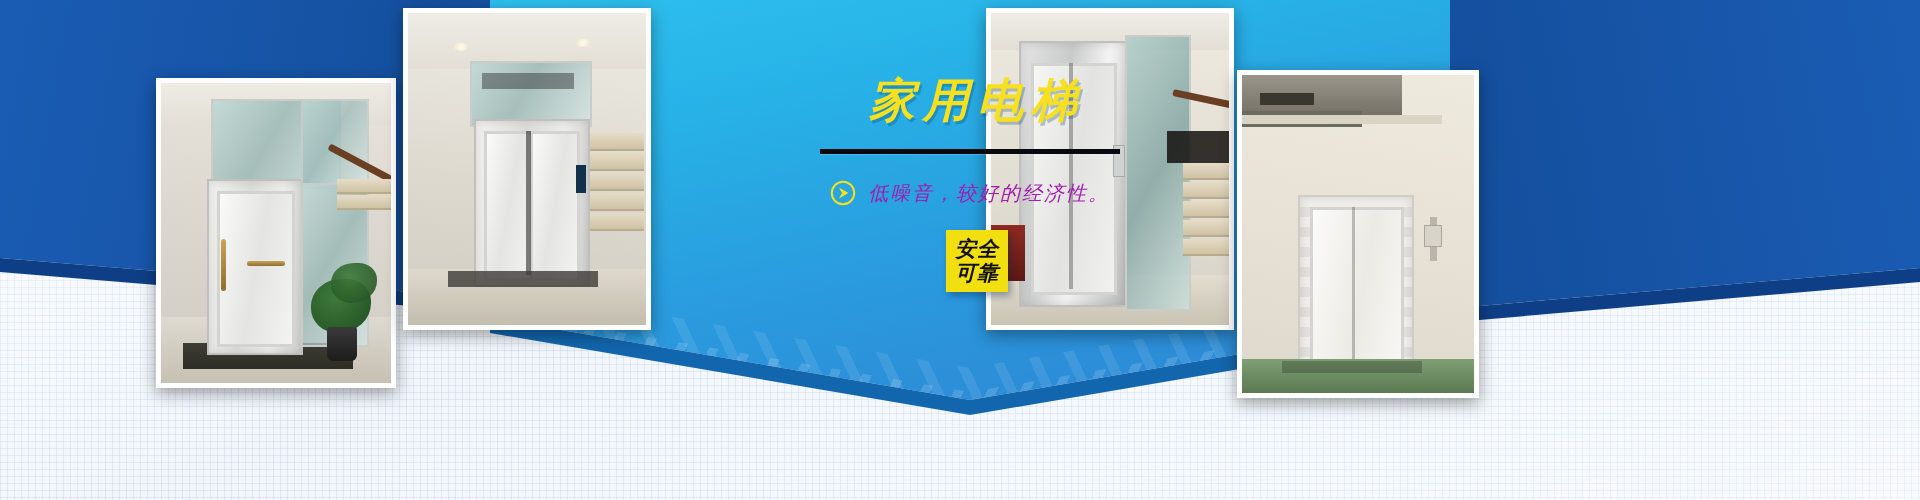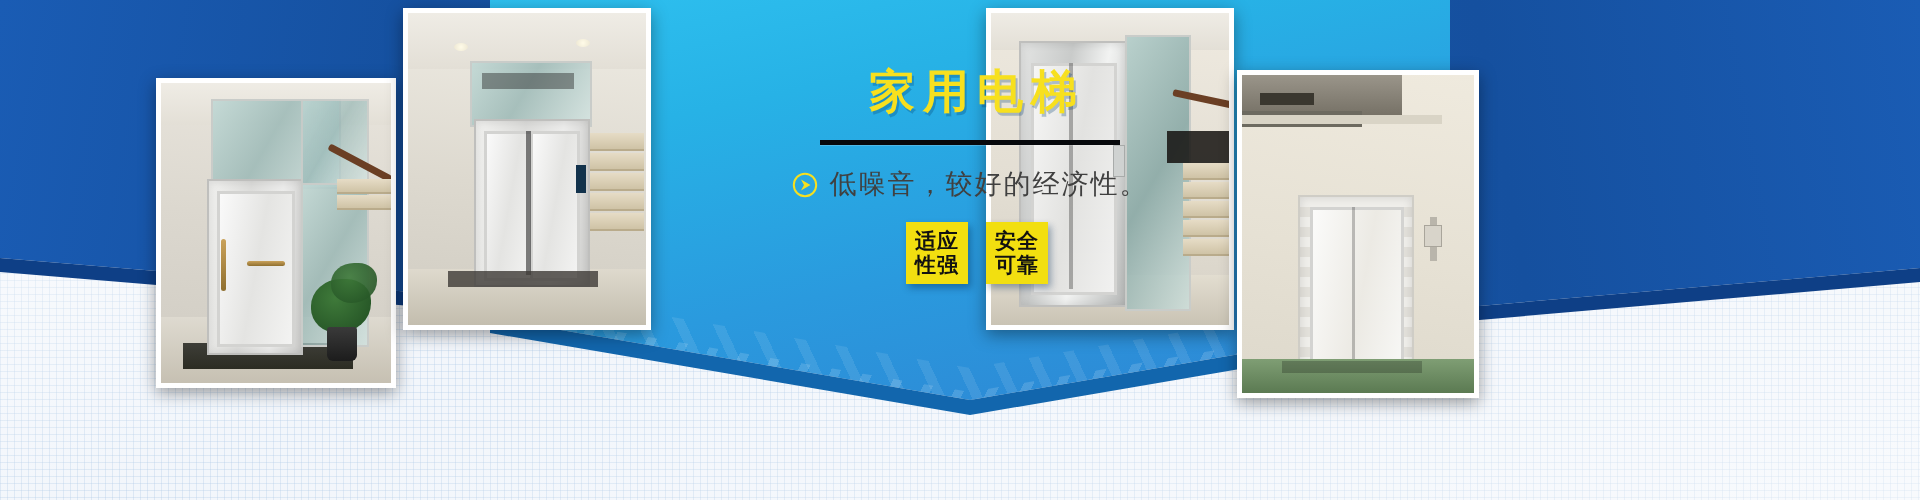--- a/index.html
+++ b/index.html
@@ -75,29 +75,29 @@
   .pot{position:absolute;background:linear-gradient(180deg,#3a3a3a,#1c1c1c);border-radius:3px 3px 6px 6px;}
   .ceil{position:absolute;left:0;top:0;width:100%;height:14%;background:linear-gradient(180deg,#efece5,#e3dfd6);}
   .lamp{position:absolute;width:14px;height:8px;border-radius:50%;background:radial-gradient(circle,#fffbe8,#ece6d2);}
   .dark{position:absolute;background:#2b2b2b;}
   .green{position:absolute;background:linear-gradient(180deg,#7f9e74,#5b7a52);}
   .raw{position:absolute;background:linear-gradient(180deg,#9a958a,#736e63);}
   .shadowband{position:absolute;background:rgba(0,0,0,.22);}
   .marble{position:absolute;background:linear-gradient(180deg,#23241f,#101108);}
 
   
-  .content{position:absolute;left:650px;top:68px;width:640px;}
+  .content{position:absolute;left:650px;top:77px;width:640px;font-style:italic;}
   #page-title{font-size:46px;font-weight:bold;color:#f7e01e;letter-spacing:8px;
     text-align:center;line-height:1;margin:0;padding:0 0 0 14px;
     text-shadow:2px 3px 0 rgba(0,60,110,.28);}
   #divider{margin:26px auto 0 auto;width:300px;height:5px;background:#07090c;
     box-shadow:0 1px 0 rgba(255,255,255,.18);}
   .sub-row{display:flex;align-items:center;justify-content:center;margin-top:26px;gap:12px;}
   .arrow-icon{width:26px;height:26px;flex:0 0 26px;}
-  #subtitle{font-size:27px;color:#404040;letter-spacing:2px;line-height:1;white-space:nowrap;}
+  #subtitle{font-size:20px;color:#a21caf;letter-spacing:2px;line-height:1;white-space:nowrap;}
   .badges{display:flex;justify-content:center;gap:18px;margin-top:24px;padding-left:14px;}
   .badge{width:62px;height:62px;background:#f2df10;color:#111;
     display:flex;flex-direction:column;align-items:center;justify-content:center;
     font-size:21px;font-weight:bold;line-height:1.12;letter-spacing:1px;
     box-shadow:3px 4px 7px rgba(0,40,80,.38);}
   .badge span{display:block;}
 </style>
 </head>
 <body>
 
@@ -231,24 +231,20 @@
         <svg viewBox="0 0 26 26" width="26" height="26" aria-hidden="true">
           <circle cx="13" cy="13" r="11.2" fill="none" stroke="#f7e01e" stroke-width="2"></circle>
           <path d="M9 7.5 L18.5 13 L9 18.5 L12 13 Z" fill="#f7e01e"></path>
         </svg>
       </span>
       <span id="subtitle">低噪音，较好的经济性。</span>
     </div>
 
     <div class="badges">
       <div class="badge">
-        <span>适应</span>
-        <span>性强</span>
-      </div>
-      <div class="badge">
         <span>安全</span>
         <span>可靠</span>
       </div>
     </div>
 
   </div>
 
 </div>
 
 </body></html>

